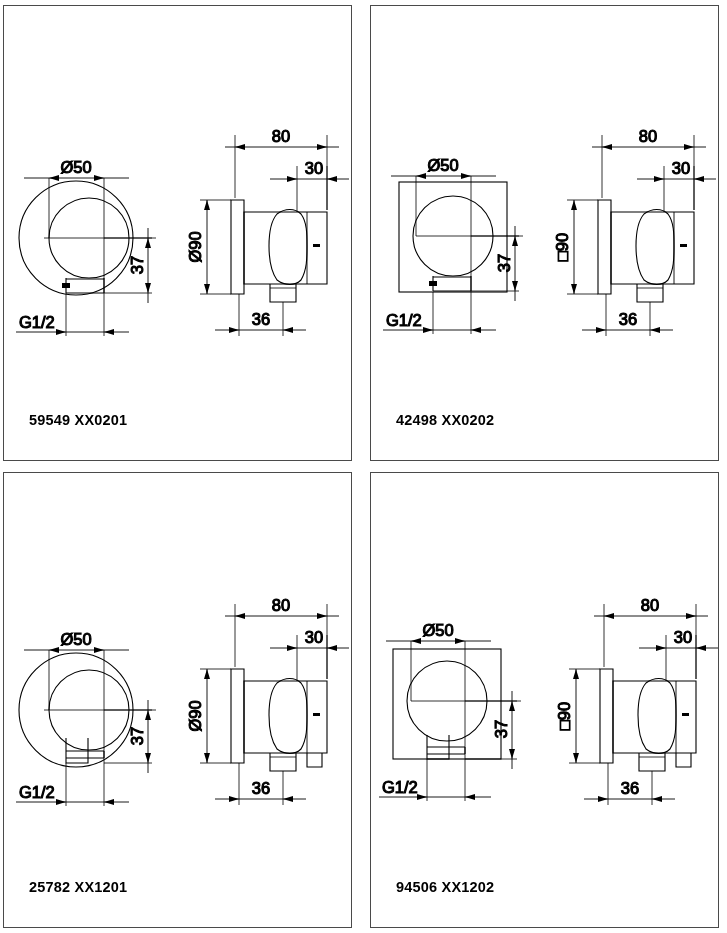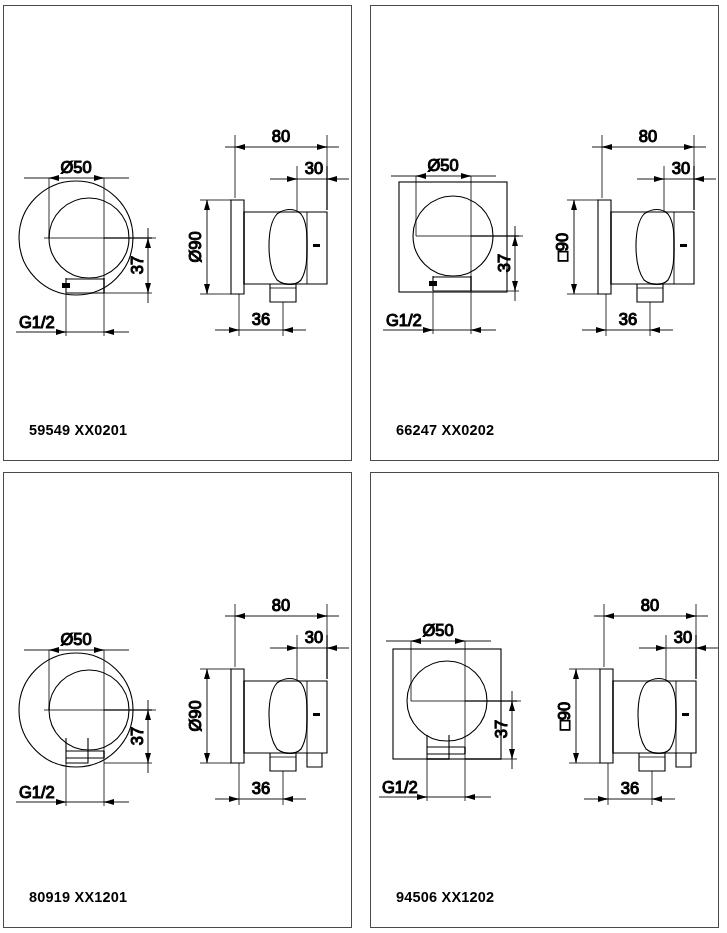--- a/index.html
+++ b/index.html
@@ -22,21 +22,21 @@
     overflow:hidden;
   }
   .panel-p1{ left:3px;  top:5px;   width:349px; height:456px; }
   .panel-p2{ left:370px;top:5px;   width:349px; height:456px; }
   .panel-p3{ left:3px;  top:472px; width:349px; height:456px; }
   .panel-p4{ left:370px;top:472px; width:349px; height:456px; }
 
   .dwg{ position:absolute; left:0; top:0; width:349px; height:456px; }
   .partno{
     position:absolute;
-    left:25px; bottom:22px;
+    left:25px; bottom:32px;
     font-size:14.5px;
     font-weight:bold;
     letter-spacing:.2px;
     white-space:nowrap;
   }
   svg text{
     font-family:"Liberation Sans", sans-serif;
     fill:#000;
   }
   .dim-txt{ font-size:16.5px; }
@@ -238,21 +238,21 @@
         <g>
           <path d="M235,288 L235,330" stroke-width="0.8"></path>
           <path d="M279,320 L279,330" stroke-width="0.8"></path>
           <path d="M211,324 L302,324" stroke-width="0.9"></path>
           <path d="M235,324 l-10,-3 l0,6 z" fill="#000" stroke="none"></path>
           <path d="M279,324 l10,-3 l0,6 z" fill="#000" stroke="none"></path>
           <text class="dim-txt" x="257" y="319" text-anchor="middle">36</text>
         </g>
       </g>
     </svg>
-    <div class="partno">66247 XX0202</div>
+    <div class="partno">42498 XX0202</div>
   </div>
 
   <div class="panel panel-p3">
     <svg class="dwg" viewBox="0 0 349 456">
       <g stroke="#000" fill="none" stroke-width="1.1">
 
         <g>
           <circle cx="72" cy="237" r="57"></circle>
           <circle cx="85" cy="237" r="40"></circle>
           <path d="M62,265 L62,290 L84,290 L84,265"></path>
@@ -338,21 +338,21 @@
         <g>
           <path d="M235,290 L235,332" stroke-width="0.8"></path>
           <path d="M279,322 L279,332" stroke-width="0.8"></path>
           <path d="M211,326 L302,326" stroke-width="0.9"></path>
           <path d="M235,326 l-10,-3 l0,6 z" fill="#000" stroke="none"></path>
           <path d="M279,326 l10,-3 l0,6 z" fill="#000" stroke="none"></path>
           <text class="dim-txt" x="257" y="321" text-anchor="middle">36</text>
         </g>
       </g>
     </svg>
-    <div class="partno">80919 XX1201</div>
+    <div class="partno">25782 XX1201</div>
   </div>
 
   <div class="panel panel-p4">
     <svg class="dwg" viewBox="0 0 349 456">
       <g stroke="#000" fill="none" stroke-width="1.1">
 
         <g>
           <rect x="22" y="176" width="108" height="110"></rect>
           <circle cx="76" cy="228" r="40"></circle>
           <path d="M56,262 L56,286 L78,286 L78,262"></path>

